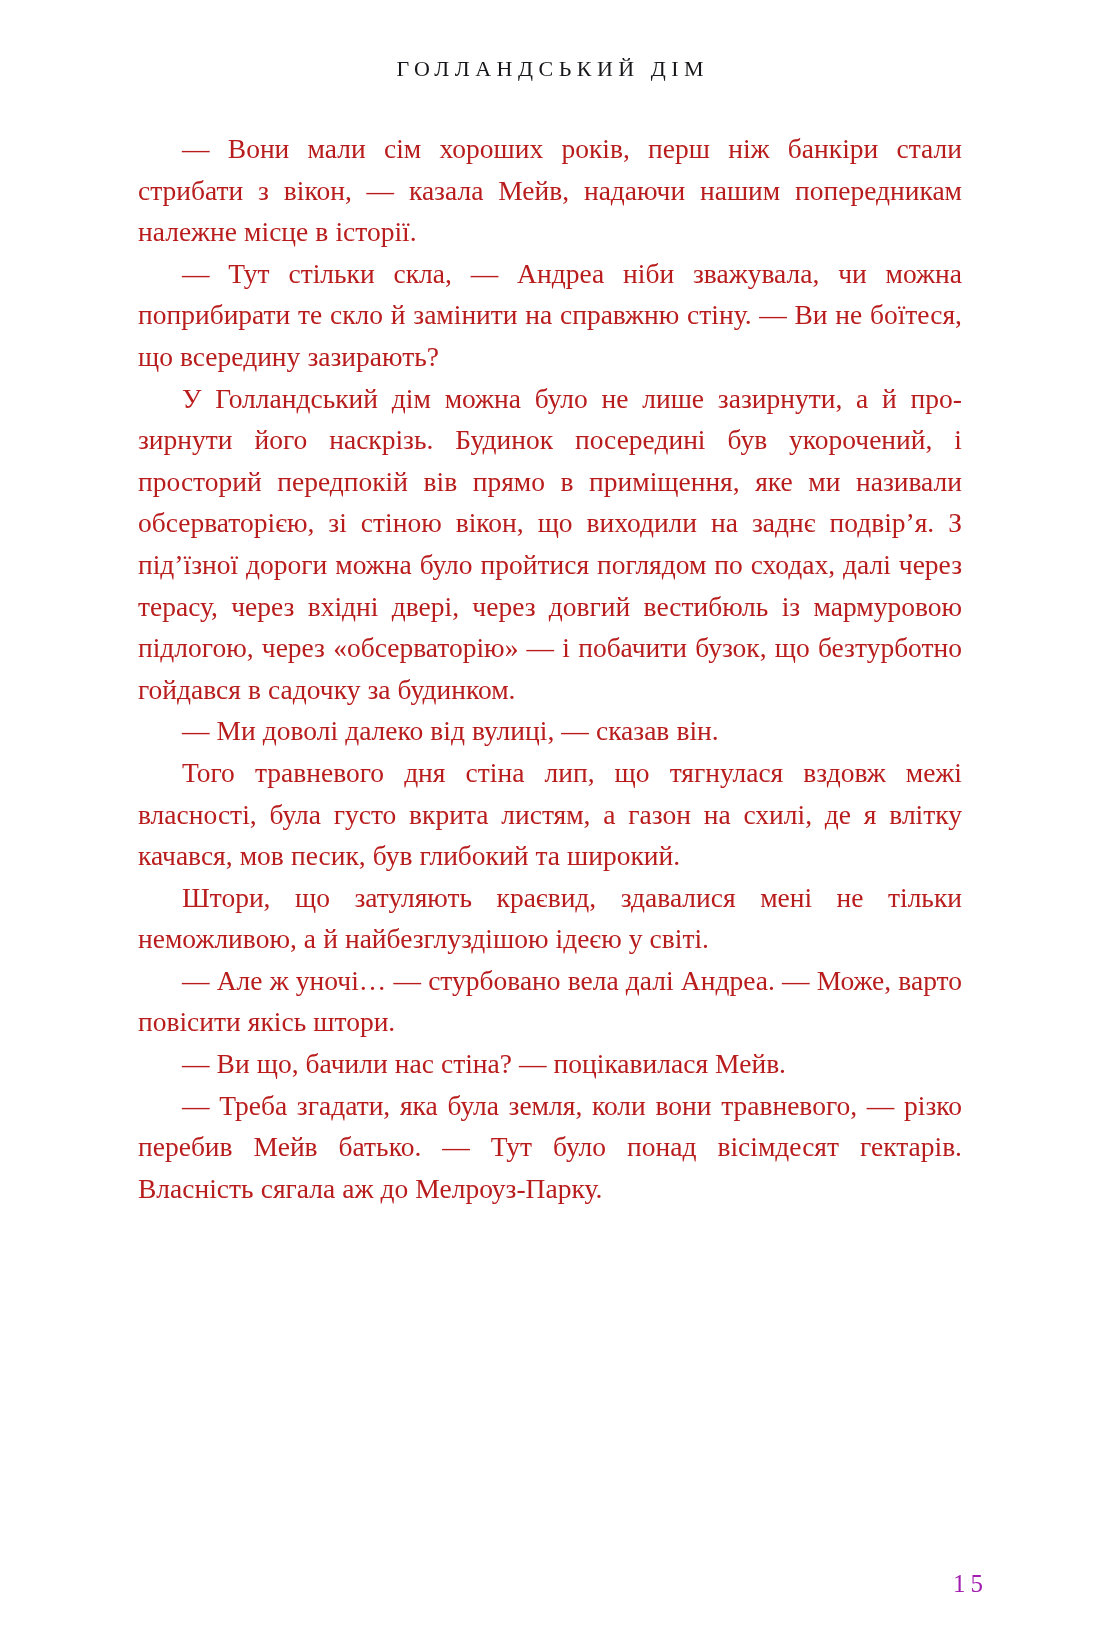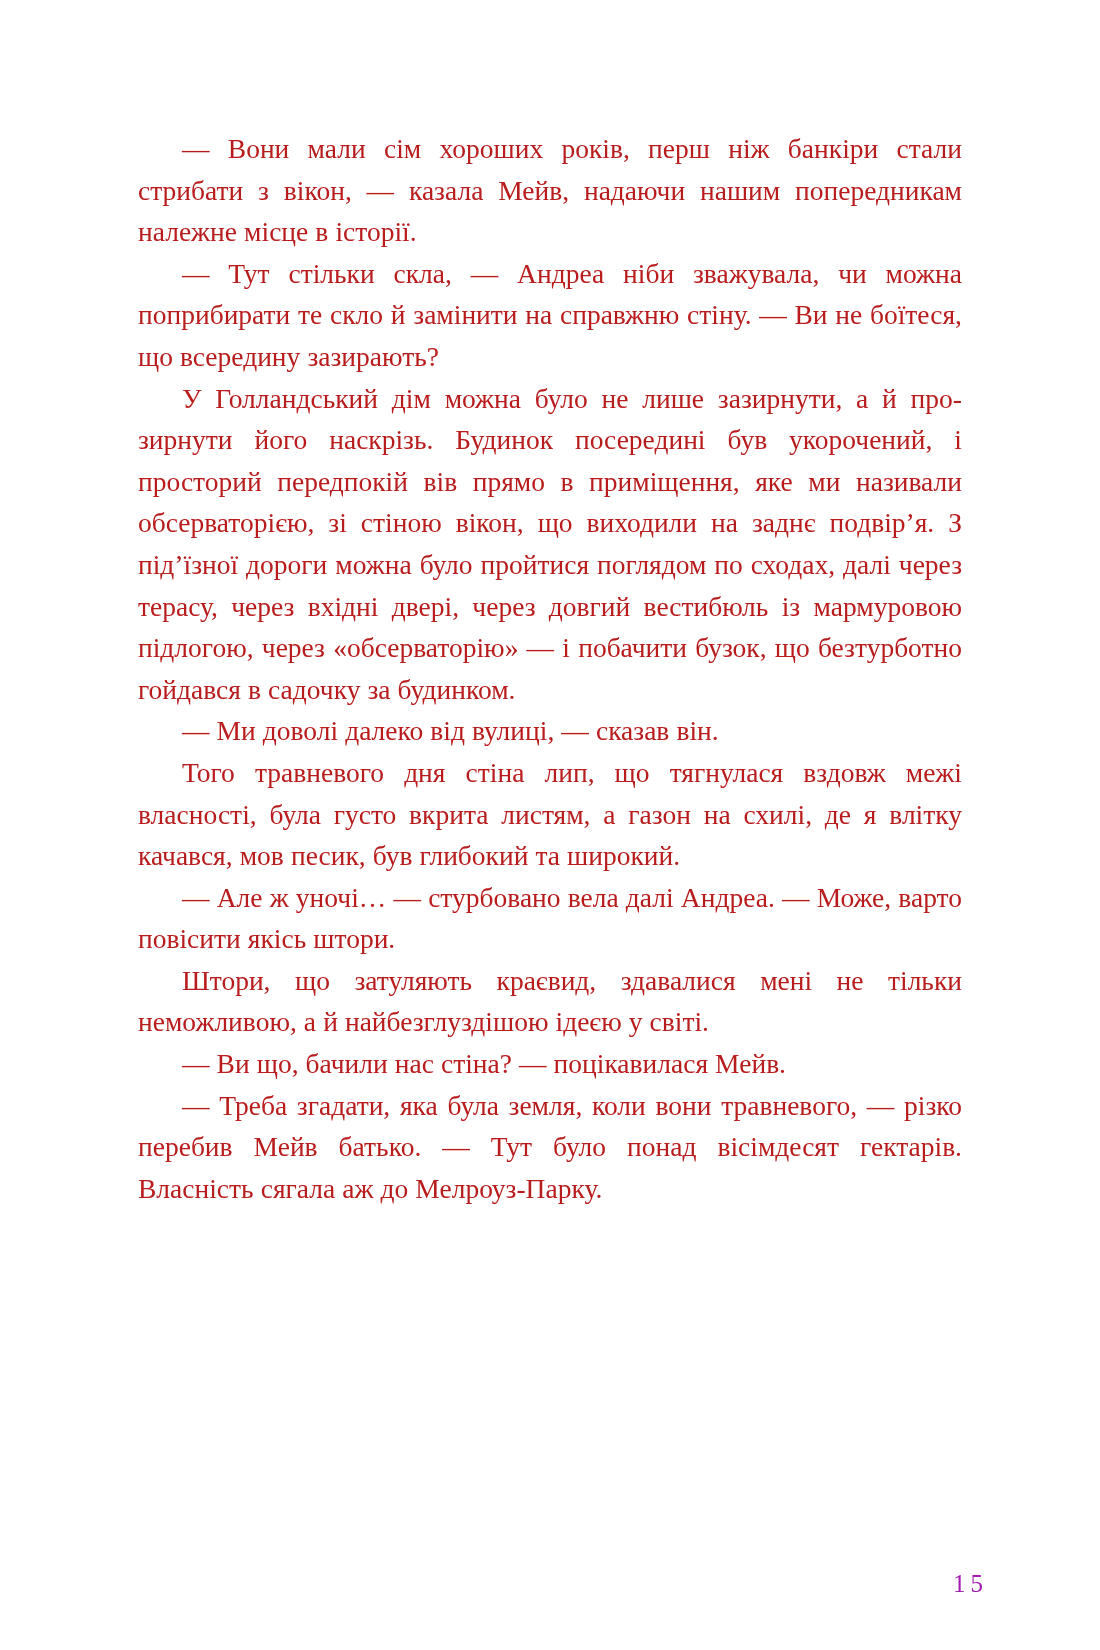--- a/index.html
+++ b/index.html
@@ -52,28 +52,29 @@
     font-size: 25px;
     letter-spacing: 5px;
     color: #a21caf;
   }
 </style>
 </head>
 <body>
 
 <div class="page">
 
+  <div class="running-head">ГОЛЛАНДСЬКИЙ ДІМ</div>
 
   <div class="body-col">
     <p class="para">— Вони мали сім хороших років, перш ніж банкіри стали стрибати з вікон, — казала Мейв, надаючи нашим попередни­кам належне місце в історії.</p>
     <p class="para">— Тут стільки скла, — Андреа ніби зважувала, чи можна поприбирати те скло й замінити на справжню стіну. — Ви не боїтеся, що всередину зазирають?</p>
     <p class="para">У Голландський дім можна було не лише зазирнути, а й про­зирнути його наскрізь. Будинок посередині був укорочений, і просторий передпокій вів прямо в приміщення, яке ми на­зивали обсерваторією, зі стіною вікон, що виходили на заднє подвір’я. З під’їзної дороги можна було пройтися поглядом по сходах, далі через терасу, через вхідні двері, через довгий вести­бюль із мармуровою підлогою, через «обсерваторію» — і по­бачити бузок, що безтурботно гойдався в садочку за будинком.</p>
     <p class="para">— Ми доволі далеко від вулиці, — сказав він.</p>
     <p class="para">Того травневого дня стіна лип, що тягнулася вздовж ме­жі власності, була густо вкрита листям, а газон на схилі, де я влітку качався, мов песик, був глибокий та широкий.</p>
+    <p class="para">Штори, що затуляють краєвид, здавалися мені не тільки неможливою, а й найбезглуздішою ідеєю у світі.</p>
     <p class="para">— Але ж уночі… — стурбовано вела далі Андреа. — Може, варто повісити якісь штори.</p>
-    <p class="para">Штори, що затуляють краєвид, здавалися мені не тільки неможливою, а й найбезглуздішою ідеєю у світі.</p>
     <p class="para">— Ви що, бачили нас стіна? — поцікавилася Мейв.</p>
     <p class="para">— Треба згадати, яка була земля, коли вони травневого, — різко перебив Мейв батько. — Тут було понад вісімдесят гек­тарів. Власність сягала аж до Мелроуз-Парку.</p>
   </div>
 
   <div class="folio">15</div>
 
 </div>
 
 </body></html>

